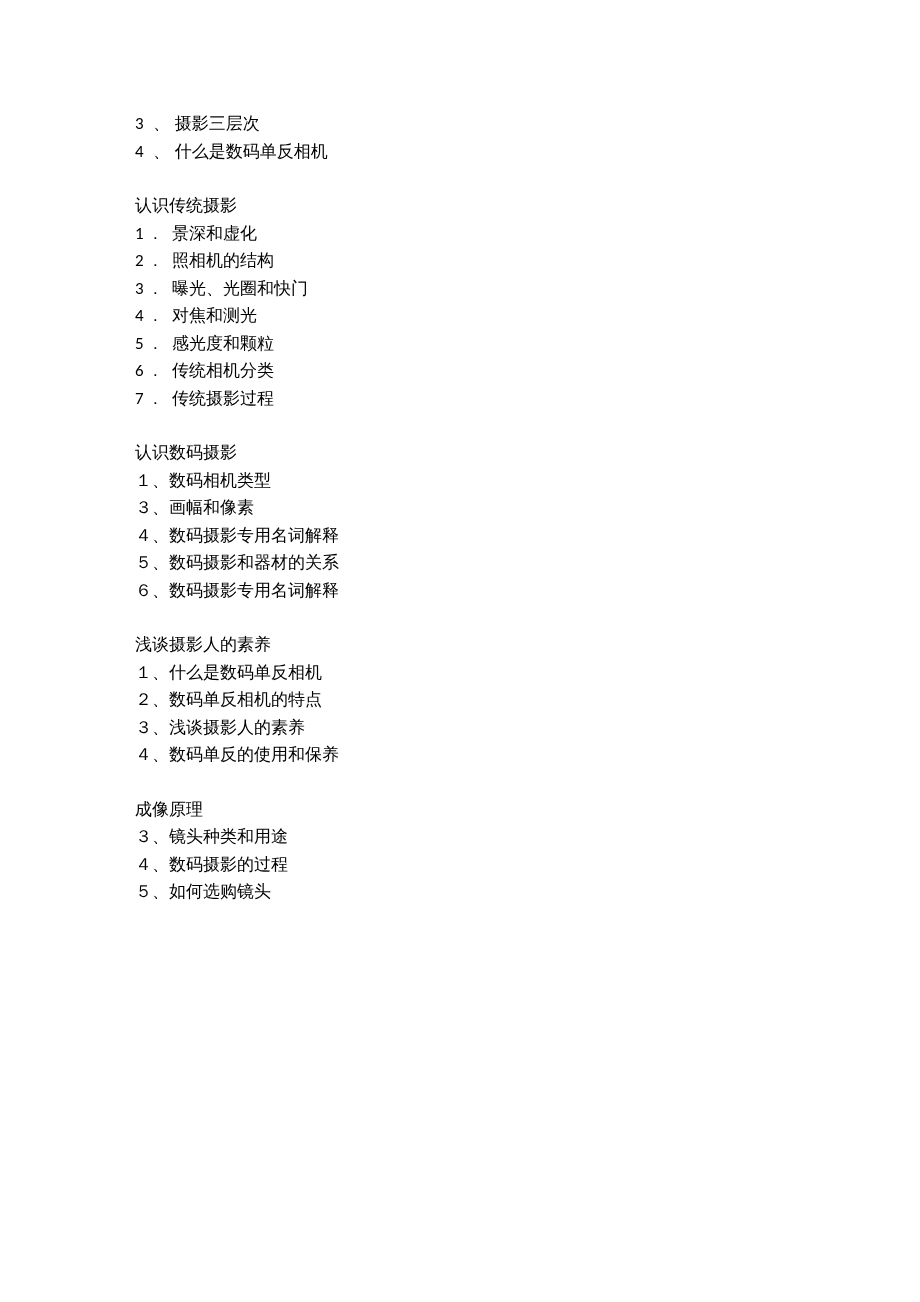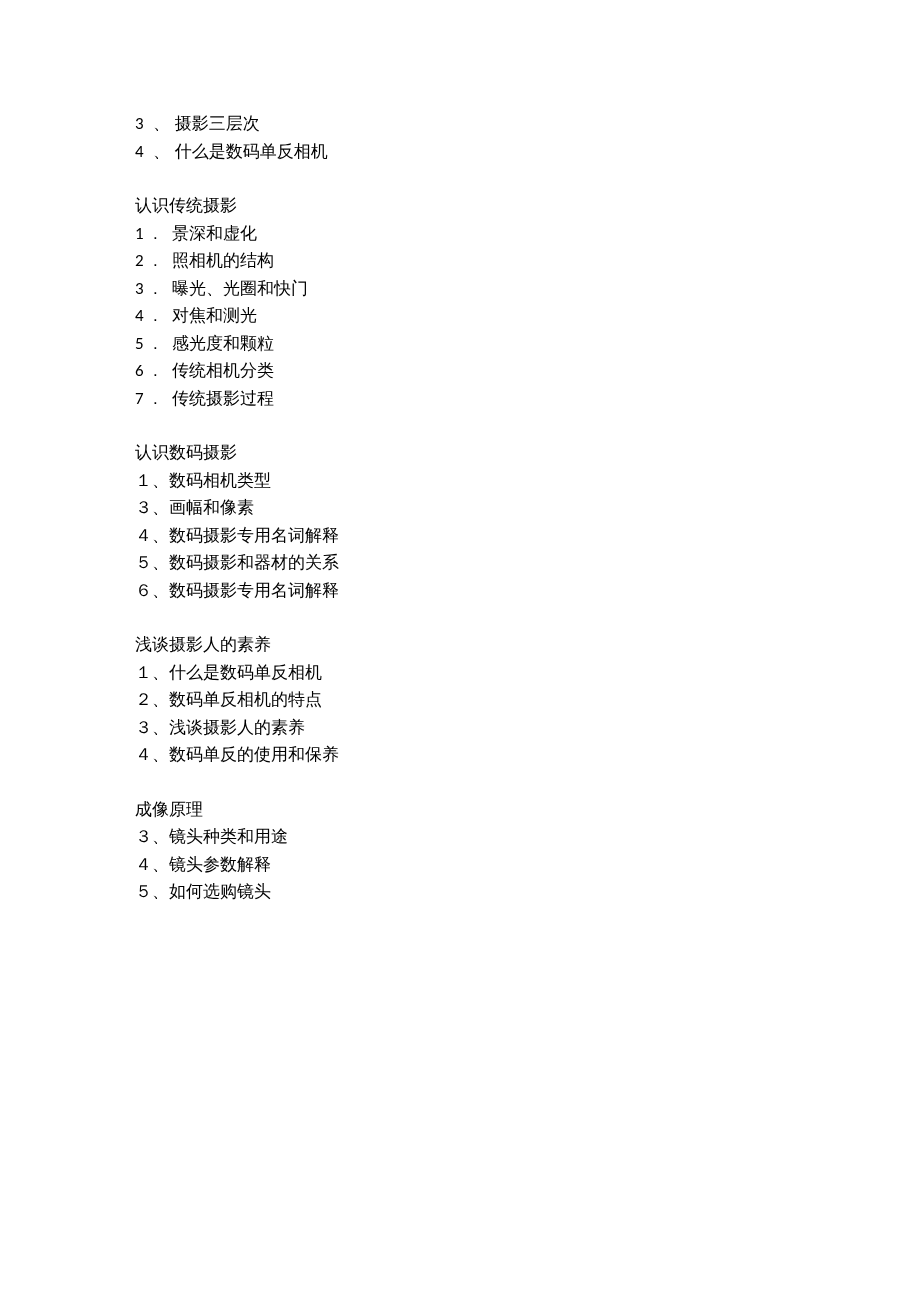--- a/index.html
+++ b/index.html
@@ -63,15 +63,15 @@
     <div class="line"><span class="num-fw">６</span><span class="sep">、</span><span class="txt">数码摄影专用名词解释</span></div>
     <div class="section-gap"></div>
     <div class="line">浅谈摄影人的素养</div>
     <div class="line"><span class="num-fw">１</span><span class="sep">、</span><span class="txt">什么是数码单反相机</span></div>
     <div class="line"><span class="num-fw">２</span><span class="sep">、</span><span class="txt">数码单反相机的特点</span></div>
     <div class="line"><span class="num-fw">３</span><span class="sep">、</span><span class="txt">浅谈摄影人的素养</span></div>
     <div class="line"><span class="num-fw">４</span><span class="sep">、</span><span class="txt">数码单反的使用和保养</span></div>
     <div class="section-gap"></div>
     <div class="line">成像原理</div>
     <div class="line"><span class="num-fw">３</span><span class="sep">、</span><span class="txt">镜头种类和用途</span></div>
-    <div class="line"><span class="num-fw">４</span><span class="sep">、</span><span class="txt">镜头参数解释</span></div>
+    <div class="line"><span class="num-fw">４</span><span class="sep">、</span><span class="txt">数码摄影的过程</span></div>
     <div class="line"><span class="num-fw">５</span><span class="sep">、</span><span class="txt">如何选购镜头</span></div>
   </div>
 
 </body></html>

